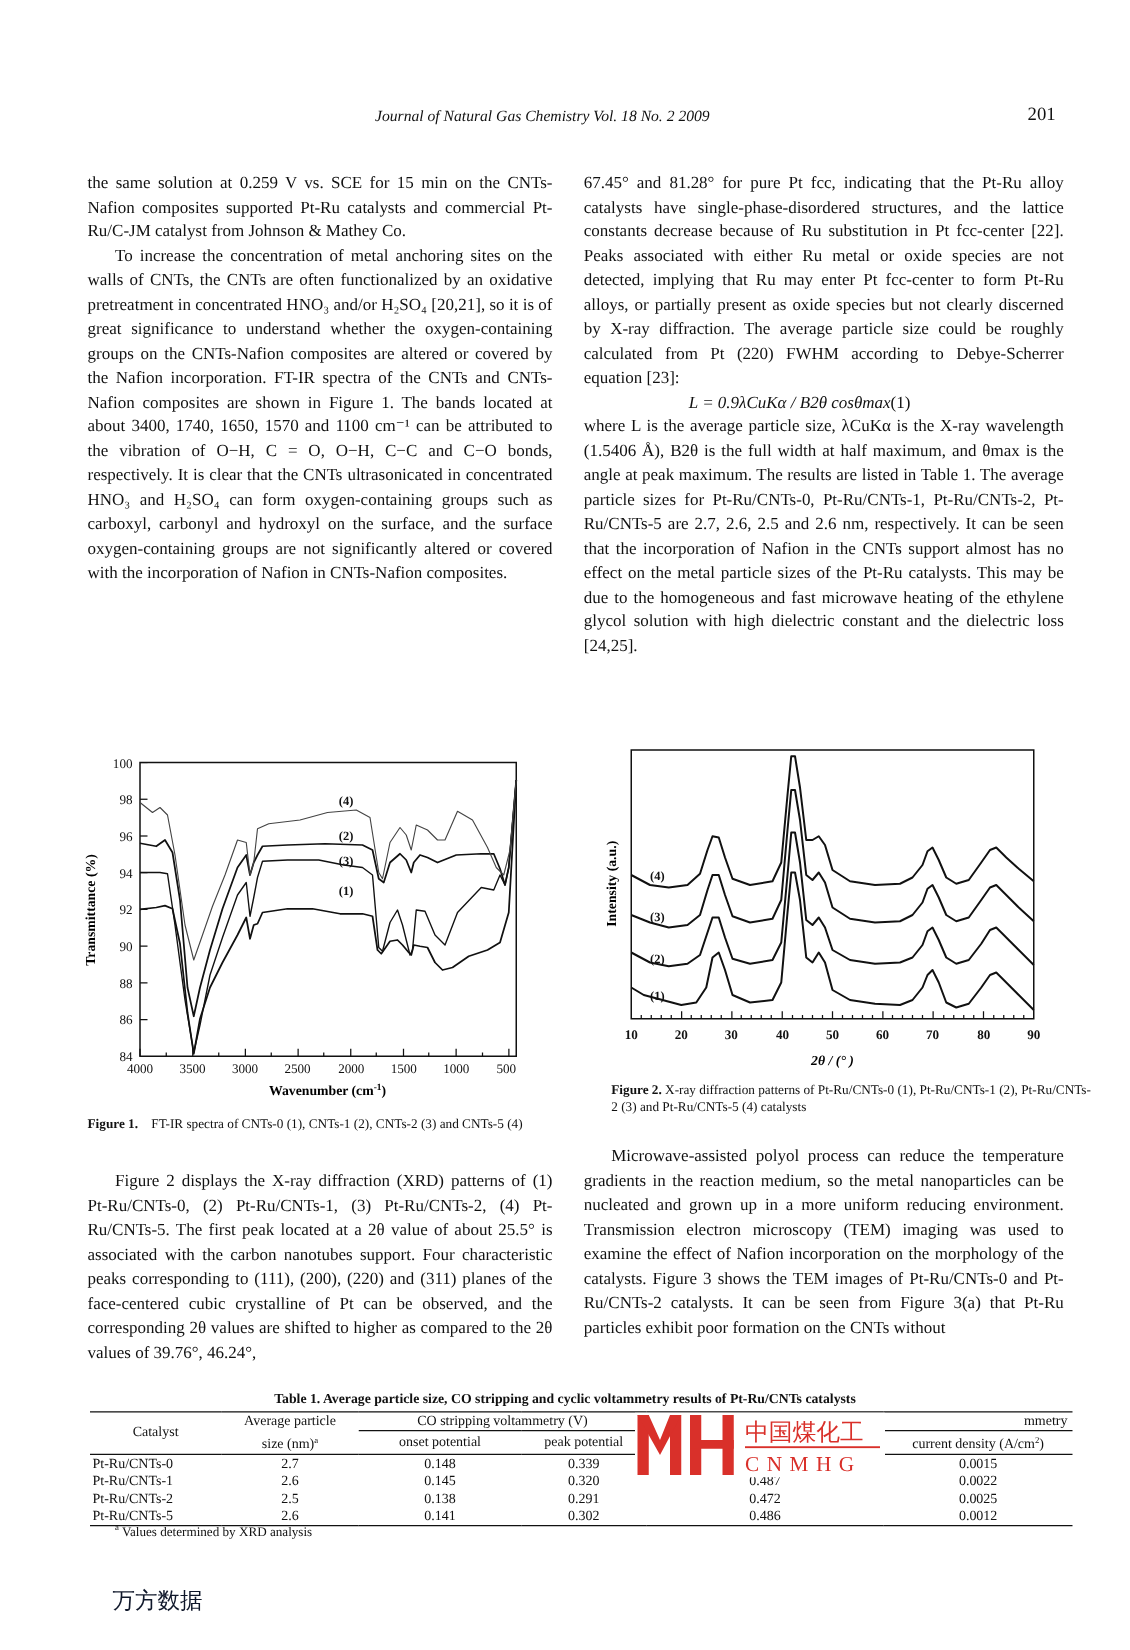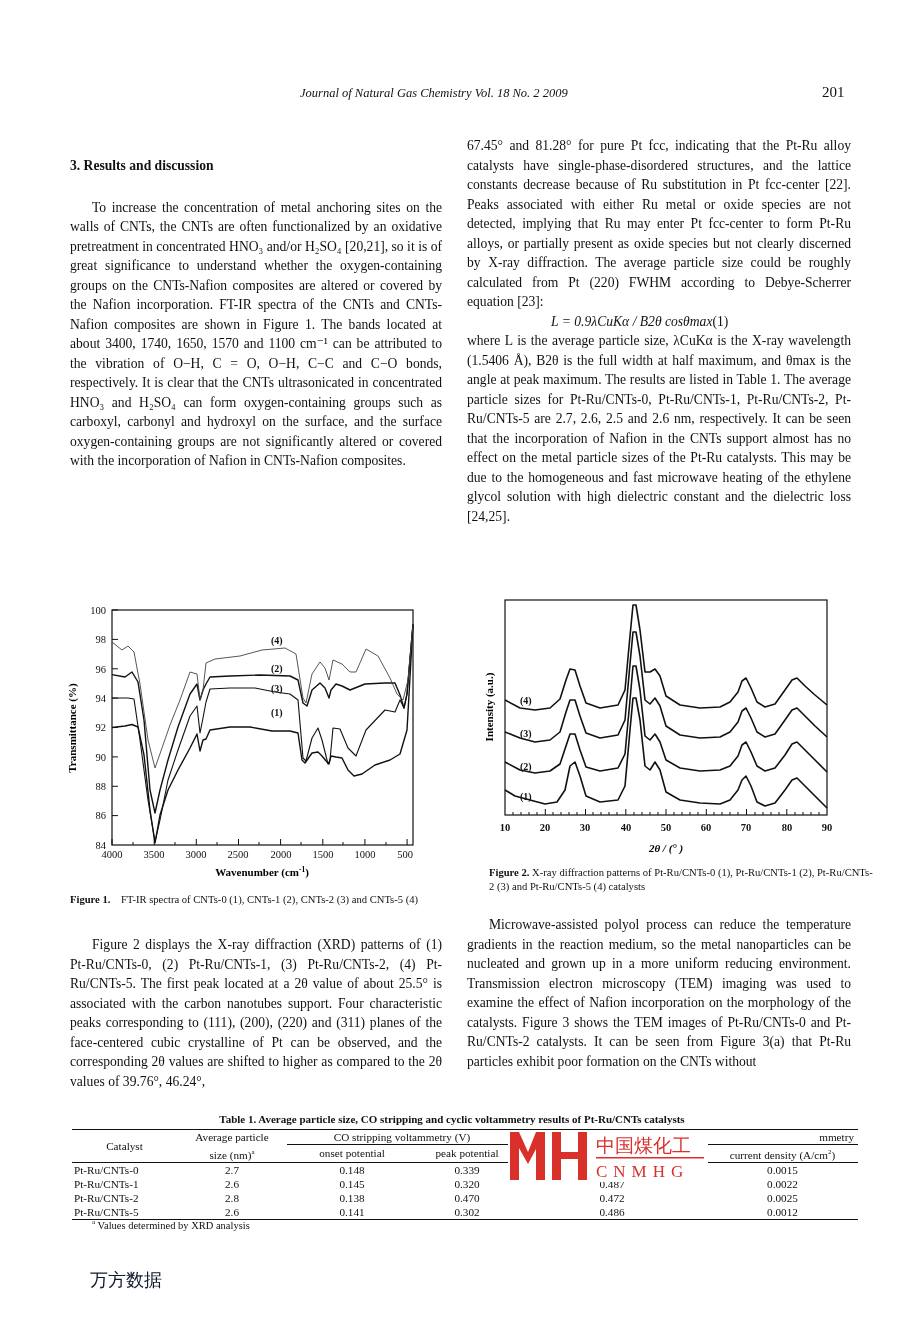--- a/index.html
+++ b/index.html
@@ -29,21 +29,21 @@
   .wanfang { left:90px; top:1268px; font-size:18px; font-family:"DejaVu Sans", sans-serif; color:#0f172a; }
   .watermark { left:510px; top:1130px; width:200px; height:52px; }
 </style>
 </head>
 <body>
 
 <div class="abs running-head">Journal of Natural Gas Chemistry Vol. 18 No. 2  2009</div>
 <div class="abs page-num">201</div>
 
 <div class="col" style="left:70px; top:136px; width:372px;">
-  <p class="section-head">3. Results and discussion</p>
+  <p>the same solution at 0.259 V vs. SCE for 15 min on the CNTs-Nafion composites supported Pt-Ru catalysts and commercial Pt-Ru/C-JM catalyst from Johnson &amp; Mathey Co.</p>
   <p class="indent">To increase the concentration of metal anchoring sites on the walls of CNTs, the CNTs are often functionalized by an oxidative pretreatment in concentrated HNO₃ and/or H₂SO₄ [20,21], so it is of great significance to understand whether the oxygen-containing groups on the CNTs-Nafion composites are altered or covered by the Nafion incorporation. FT-IR spectra of the CNTs and CNTs-Nafion composites are shown in Figure 1. The bands located at about 3400, 1740, 1650, 1570 and 1100 cm⁻¹ can be attributed to the vibration of O−H, C = O, O−H, C−C and C−O bonds, respectively. It is clear that the CNTs ultrasonicated in concentrated HNO₃ and H₂SO₄ can form oxygen-containing groups such as carboxyl, carbonyl and hydroxyl on the surface, and the surface oxygen-containing groups are not significantly altered or covered with the incorporation of Nafion in CNTs-Nafion composites.</p>
 </div>
 
 <div class="col" style="left:467px; top:136px; width:384px;">
   <p>67.45° and 81.28° for pure Pt fcc, indicating that the Pt-Ru alloy catalysts have single-phase-disordered structures, and the lattice constants decrease because of Ru substitution in Pt fcc-center [22]. Peaks associated with either Ru metal or oxide species are not detected, implying that Ru may enter Pt fcc-center to form Pt-Ru alloys, or partially present as oxide species but not clearly discerned by X-ray diffraction. The average particle size could be roughly calculated from Pt (220) FWHM according to Debye-Scherrer equation [23]:</p>
   <div class="eq-line">
     <span class="eq">L = 0.9λCuKα / B2θ cosθmax</span>
     <span>(1)</span>
   </div>
   <p>where L is the average particle size, λCuKα is the X-ray wavelength (1.5406 Å), B2θ is the full width at half maximum, and θmax is the angle at peak maximum. The results are listed in Table 1. The average particle sizes for Pt-Ru/CNTs-0, Pt-Ru/CNTs-1, Pt-Ru/CNTs-2, Pt-Ru/CNTs-5 are 2.7, 2.6, 2.5 and 2.6 nm, respectively. It can be seen that the incorporation of Nafion in the CNTs support almost has no effect on the metal particle sizes of the Pt-Ru catalysts. This may be due to the homogeneous and fast microwave heating of the ethylene glycol solution with high dielectric constant and the dielectric loss [24,25].</p>
@@ -255,23 +255,23 @@
   <tr>
     <td class="left">Pt-Ru/CNTs-1</td>
     <td>2.6</td>
     <td>0.145</td>
     <td>0.320</td>
     <td>0.487</td>
     <td>0.0022</td>
   </tr>
   <tr>
     <td class="left">Pt-Ru/CNTs-2</td>
-    <td>2.8</td>
+    <td>2.5</td>
     <td>0.138</td>
-    <td>0.470</td>
+    <td>0.291</td>
     <td>0.472</td>
     <td>0.0025</td>
   </tr>
   <tr class="last">
     <td class="left">Pt-Ru/CNTs-5</td>
     <td>2.6</td>
     <td>0.141</td>
     <td>0.302</td>
     <td>0.486</td>
     <td>0.0012</td>

